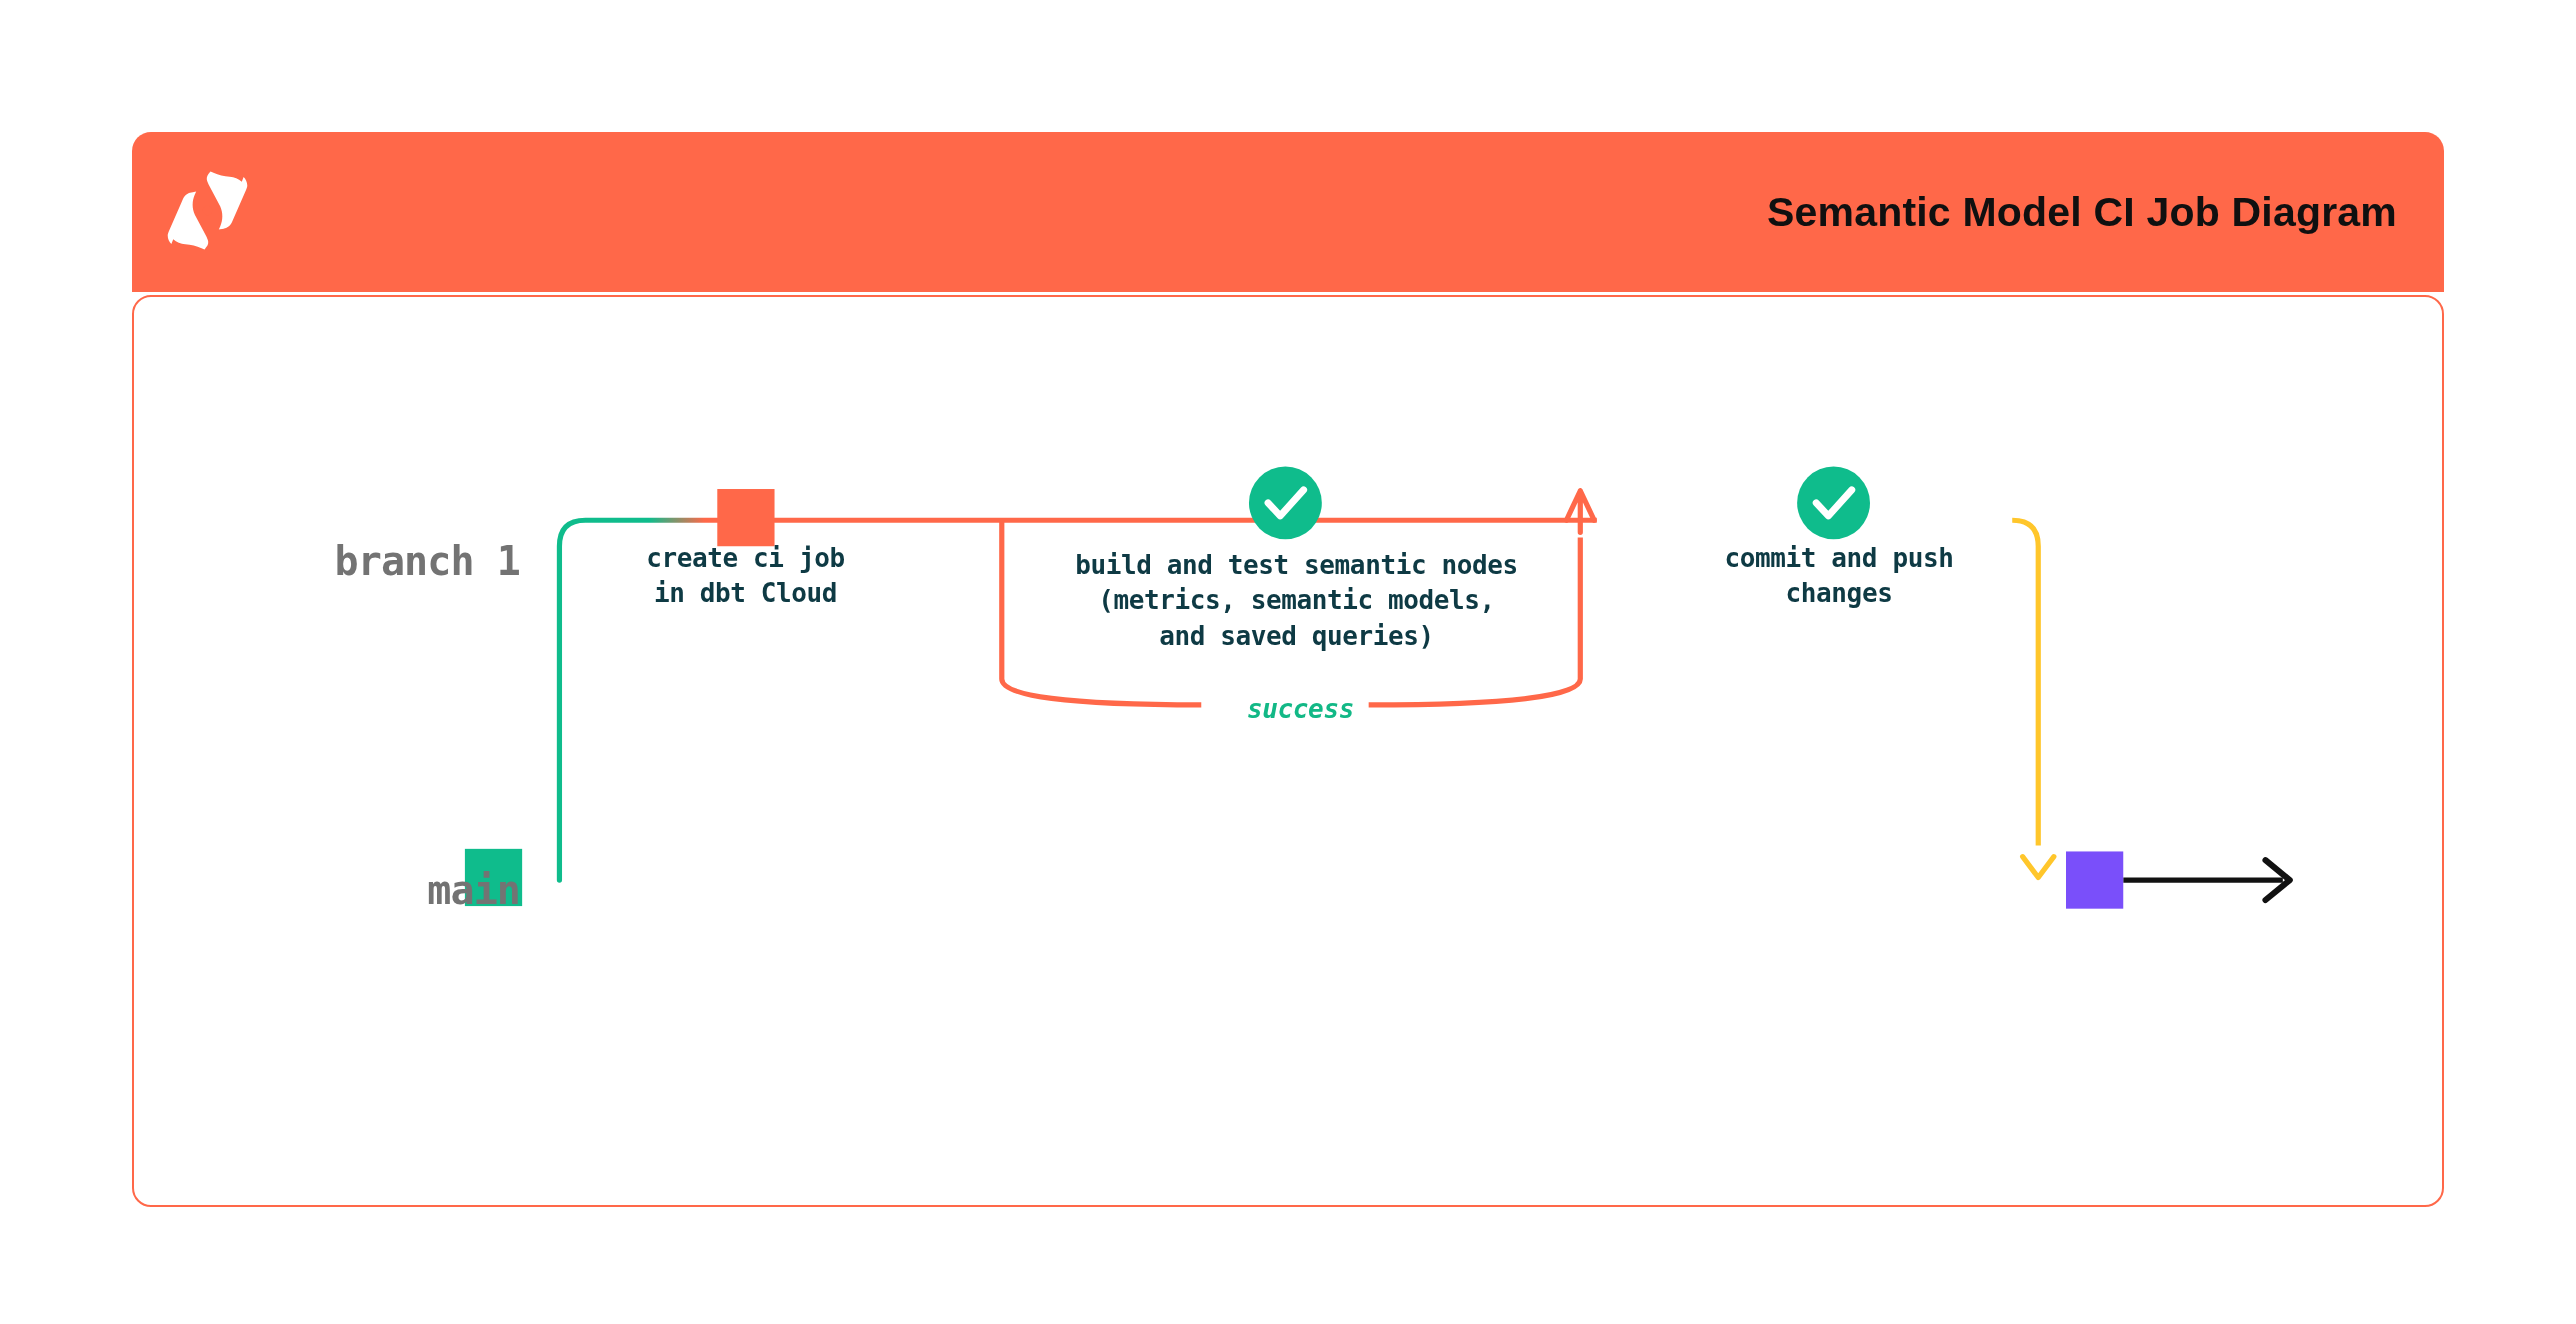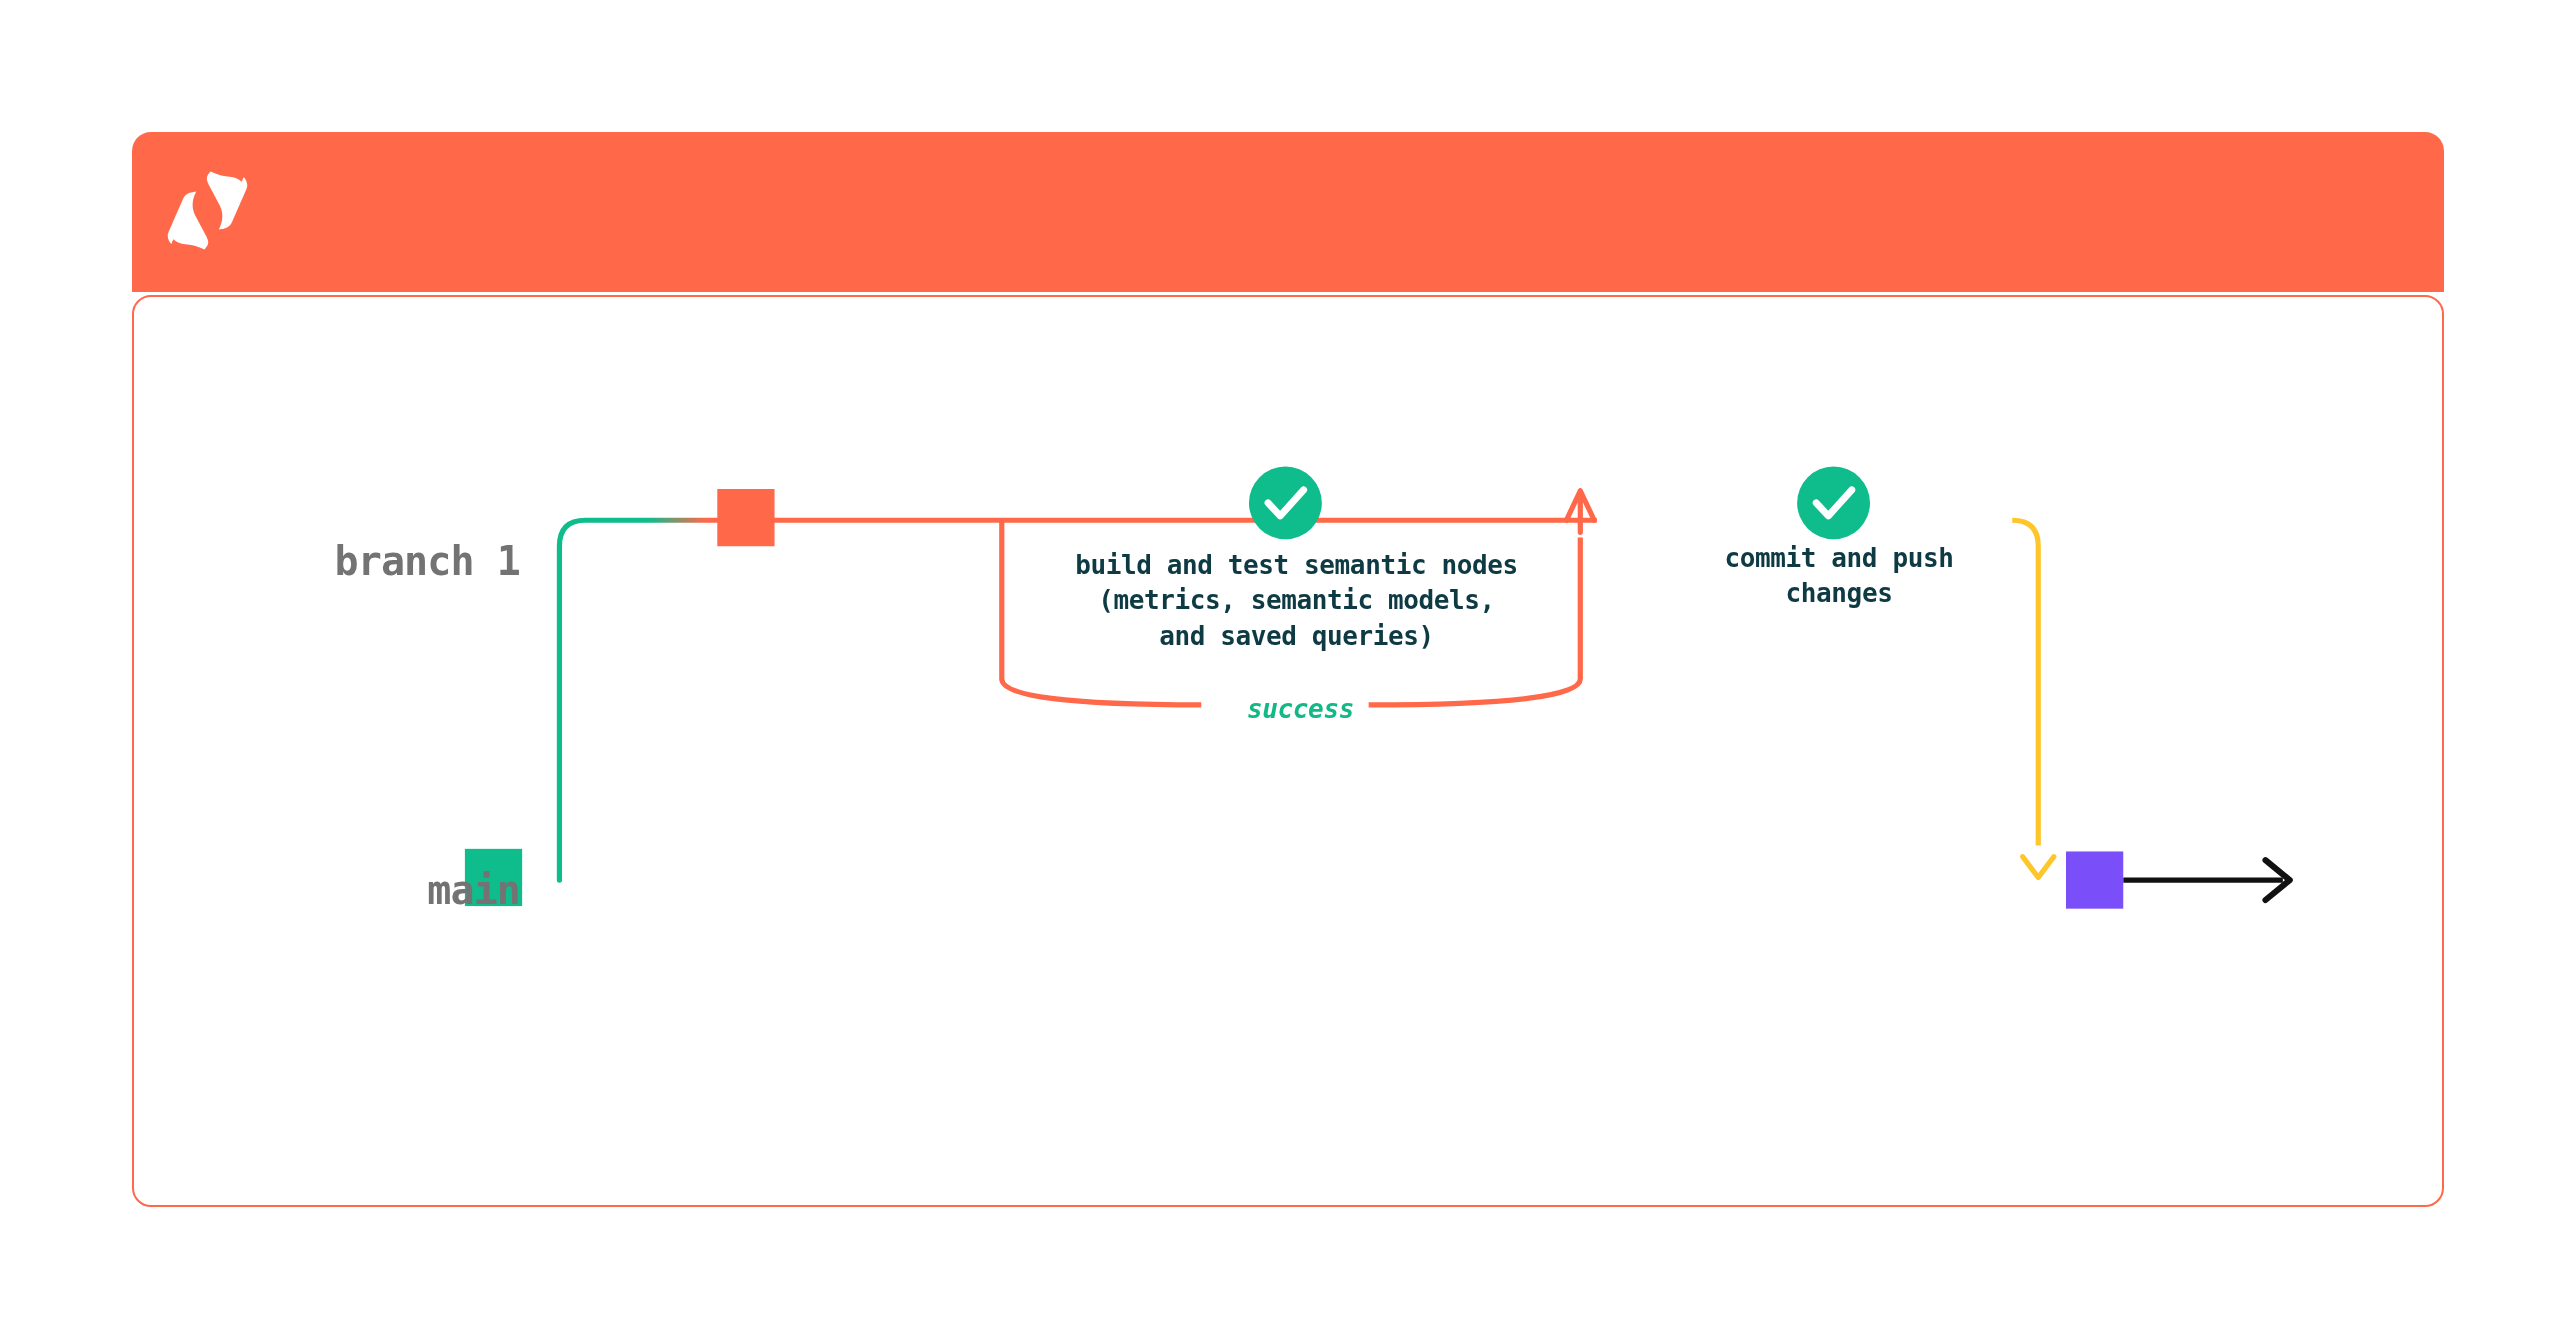--- a/index.html
+++ b/index.html
@@ -134,20 +134,21 @@
     <div class="card-header">
 
       <div class="logo">
         <svg viewBox="0 0 100 100" width="85" height="85" aria-hidden="true">
           <path d="M92.5 10.5c2.6 2.6 4.3 6.2 4.3 10.2 0 1.7-.5 3.1-1.6 5.6L80 60.9c-1.5 3.4-2.3 5.1-3.5 6.4-1.3 1.4-2.9 2.5-4.7 3.2-1.6.6-3.4.9-7.1 1.6l-1.4.3 1.6-3.6c3.4-7.6 3.4-16.3 0-23.9L51.3 19.4c-1.3-2.9-1.9-4.4-2.1-5.9-.2-1.4 0-2.8.6-4.1.5-1.2 1.4-2.3 3.2-4.6l.6-.8 3.4 1.6c5.9 2.8 12.4 4.4 19 4.7l.2.1c5.3.3 10.2 2.2 14.1 5.8l2.2-5.7z" fill="#fff"></path>
           <path d="M7.5 89.5C4.9 86.9 3.2 83.3 3.2 79.3c0-1.7.5-3.1 1.6-5.6L20 39.1c1.5-3.4 2.3-5.1 3.5-6.4 1.3-1.4 2.9-2.5 4.7-3.2 1.6-.6 3.4-.9 7.1-1.6l1.4-.3-1.6 3.6c-3.4 7.6-3.4 16.3 0 23.9l13.6 25.5c1.3 2.9 1.9 4.4 2.1 5.9.2 1.4 0 2.8-.6 4.1-.5 1.2-1.4 2.3-3.2 4.6l-.6.8-3.4-1.6c-5.9-2.8-12.4-4.4-19-4.7l-.2-.1c-5.3-.3-10.2-2.2-14.1-5.8l-2.2 5.7z" fill="#fff"></path>
           <path d="M50 44.5c3.1 0 5.6 2.5 5.6 5.5s-2.5 5.5-5.6 5.5-5.6-2.5-5.6-5.5 2.5-5.5 5.6-5.5z" fill="#FF6849"></path>
         </svg>
       </div>
 
+      <div class="header-title">Semantic Model CI Job Diagram</div>
     </div>
 
     <div class="card-body"></div>
   </div>
 
   <svg id="diagram" viewBox="0 0 2970 1527" preserveAspectRatio="none">
 
     <defs>
       <linearGradient id="gradGreenOrange" x1="0" y1="0" x2="1" y2="0">
         <stop offset="0%" stop-color="#0FBC8C"></stop>
@@ -201,20 +202,22 @@
       <path d="M 2094 580 L 2108 595 L 2135 565" stroke="#ffffff" stroke-width="8" fill="none" stroke-linecap="round" stroke-linejoin="round"></path>
     </g>
 
     <rect x="2382" y="982" width="66" height="66" fill="#7A4FFA"></rect>
   </svg>
 
   <div class="branch-name" id="lbl-branch1">branch 1</div>
 
   <div class="branch-name" id="lbl-main">main</div>
 
+  <div class="lbl" id="lbl-create">create ci job
+in dbt Cloud</div>
 
   <div class="lbl" id="lbl-build">build and test semantic nodes
 (metrics, semantic models,
 and saved queries)</div>
 
   <div class="lbl" id="lbl-commit">commit and push
 changes</div>
 
 
   <div id="lbl-success">success</div>

